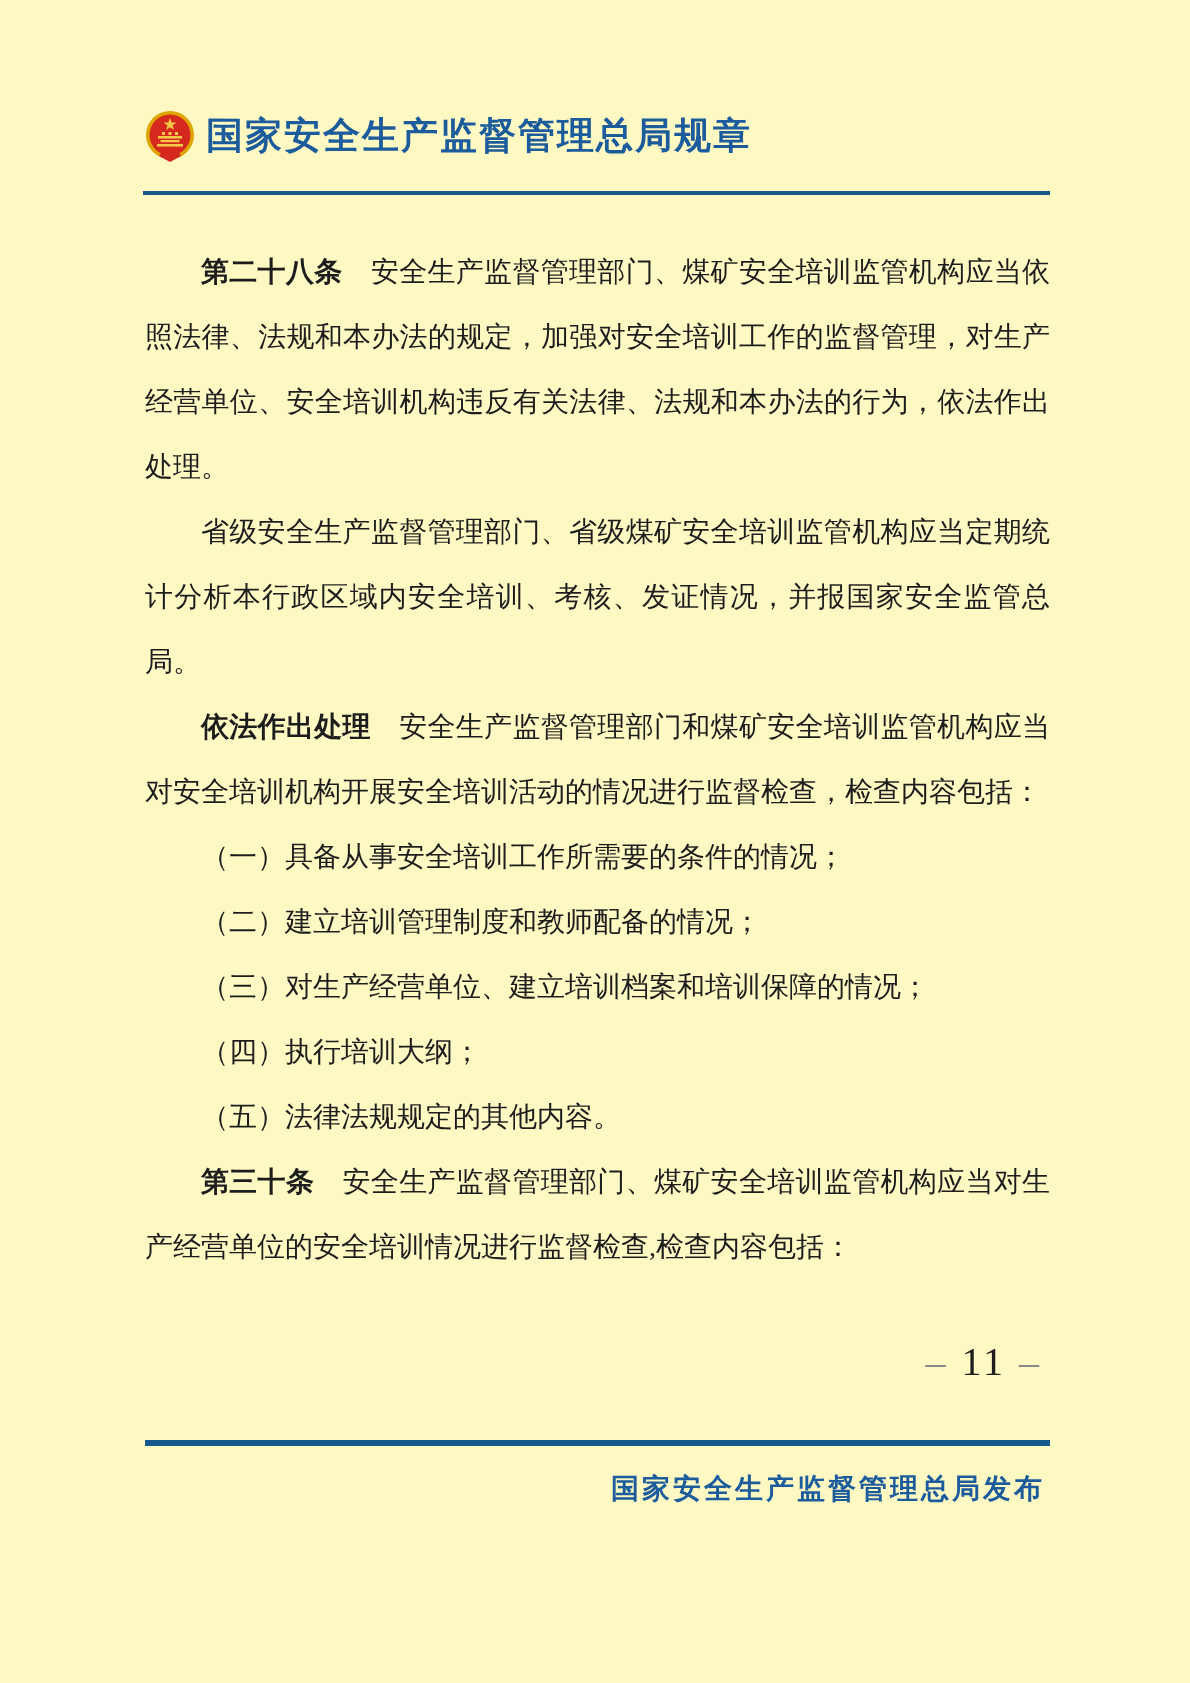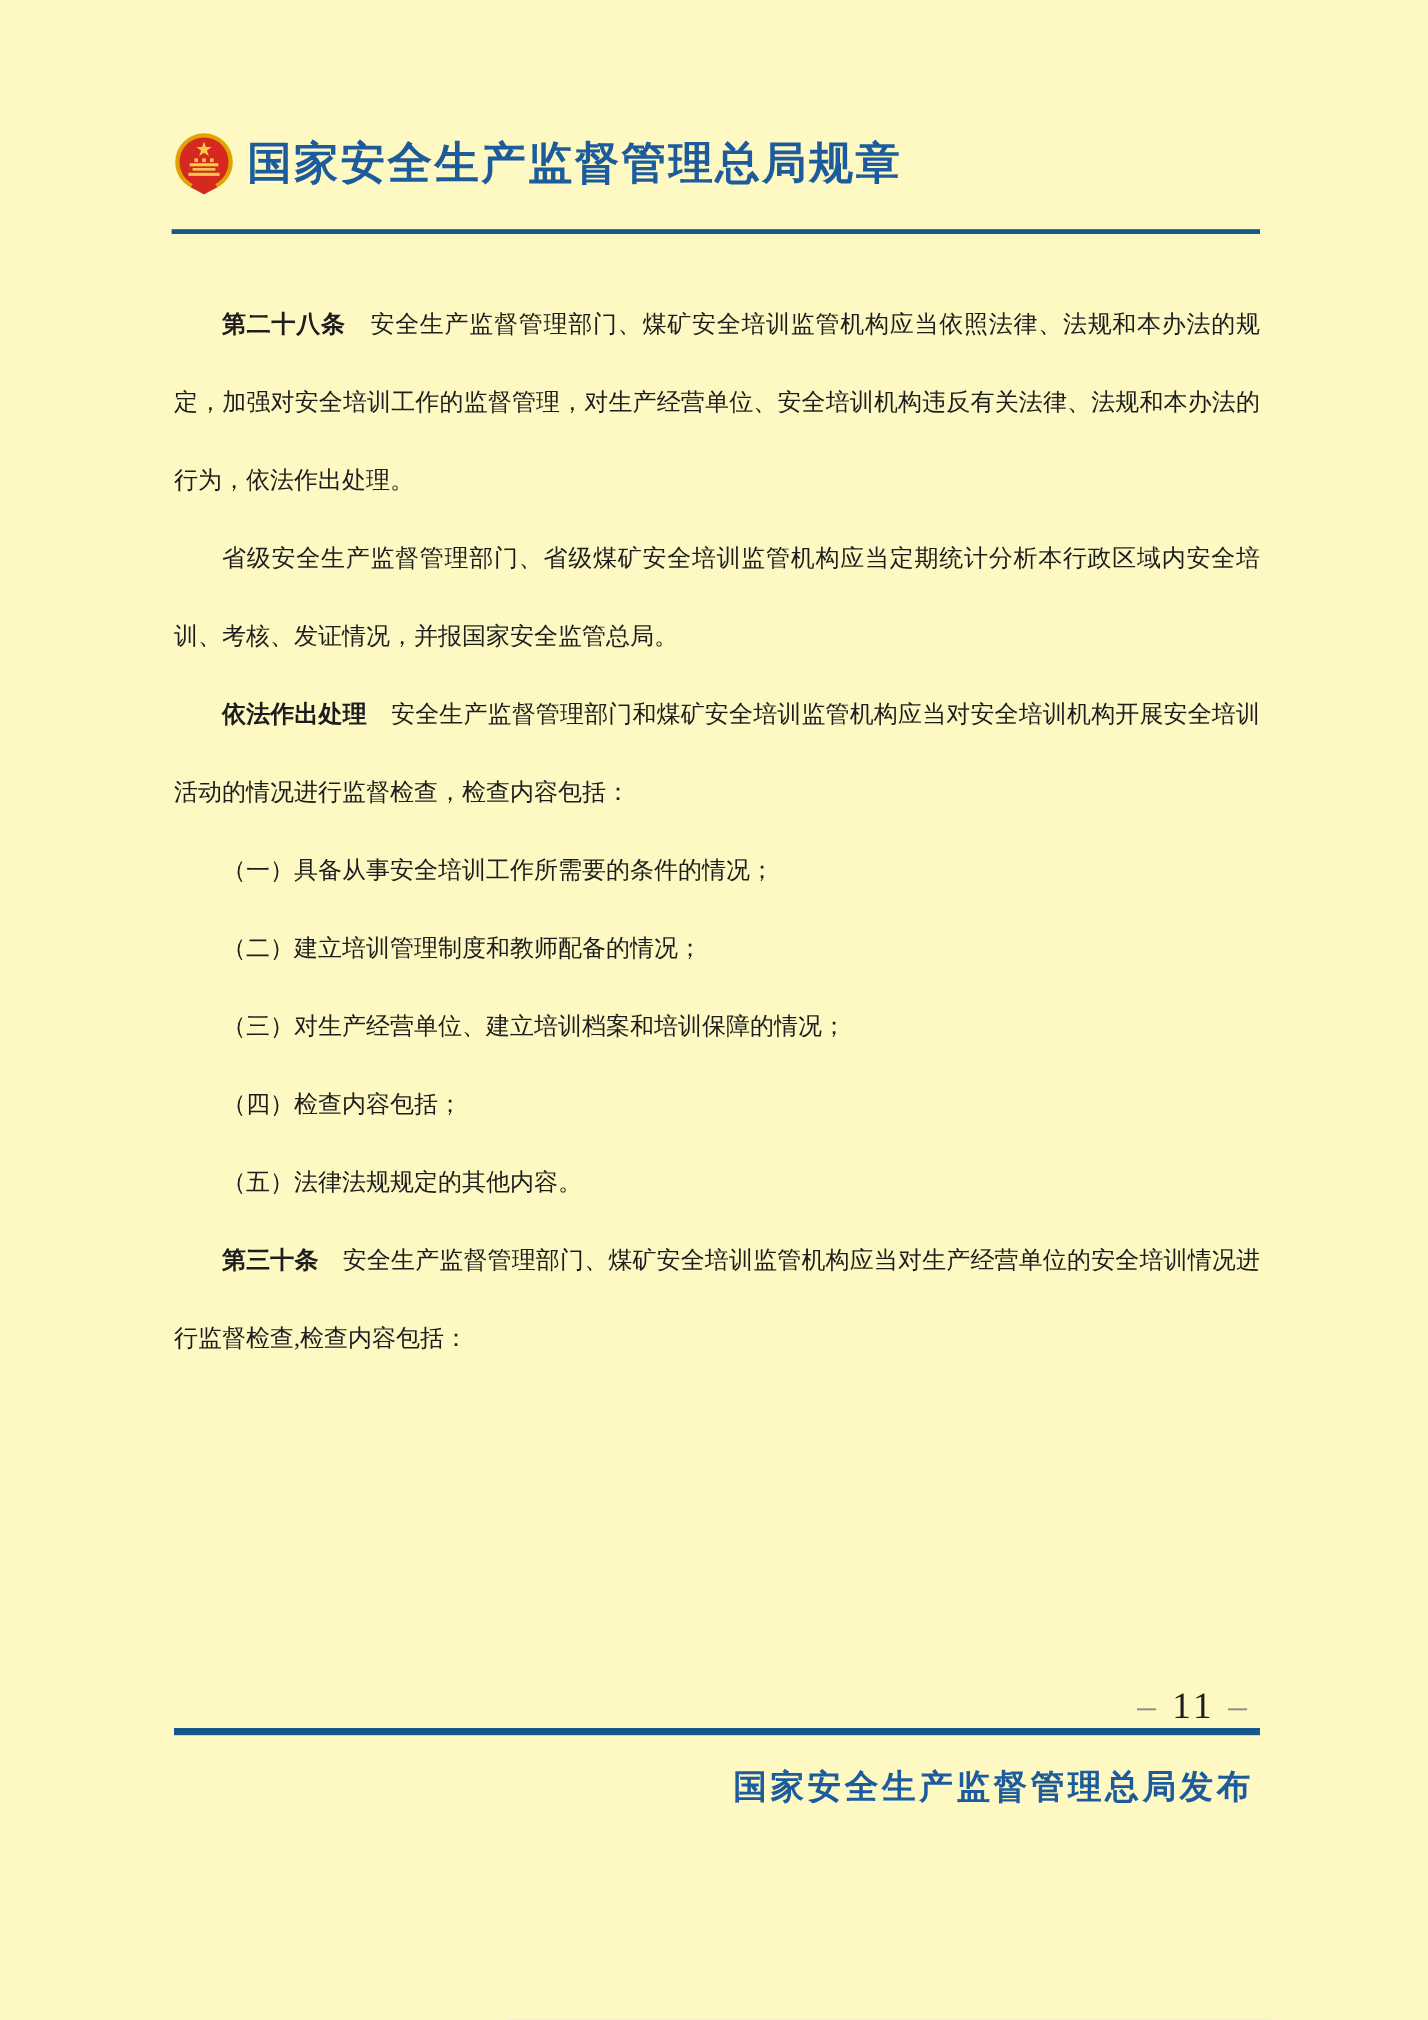--- a/index.html
+++ b/index.html
@@ -21,29 +21,29 @@
     font-size:37px;font-weight:bold;color:#1d5c9c;
     letter-spacing:2px;white-space:nowrap;
   }
   .header-rule{
     position:absolute;left:143px;right:140px;top:191px;height:4px;
     background:#17588c;
   }
   
   .doc-body{
     position:absolute;left:145px;top:239px;width:905px;
-    font-size:20px;line-height:65px;color:#1d1d1d;
+    font-size:28px;line-height:65px;color:#1d1d1d;
     text-align:justify;text-justify:inter-character;
   }
   .doc-body p{margin:0;text-indent:2em;}
   .lead{font-weight:bold;}
   
   .page-number{
-    position:absolute;top:1404px;right:148px;
-    font-size:31px;color:#1d1d1d;letter-spacing:3px;white-space:nowrap;
+    position:absolute;top:1338px;right:148px;
+    font-size:40px;color:#1d1d1d;letter-spacing:3px;white-space:nowrap;
   }
   .page-number .dash{color:#8a8a8a;}
   .footer-rule{
     position:absolute;left:145px;right:140px;top:1440px;height:6px;
     background:#17588c;
   }
   .footer-publisher{
     position:absolute;top:1470px;right:145px;
     font-size:28px;font-weight:bold;color:#1d5c9c;
     letter-spacing:3px;white-space:nowrap;
@@ -71,21 +71,21 @@
   </div>
   <div class="header-rule"></div>
 
   <div class="doc-body">
     <p><span class="lead">第二十八条　</span><span>安全生产监督管理部门、煤矿安全培训监管机构应当依照法律、法规和本办法的规定，加强对安全培训工作的监督管理，对生产经营单位、安全培训机构违反有关法律、法规和本办法的行为，依法作出处理。</span></p>
     <p><span class="lead"></span><span>省级安全生产监督管理部门、省级煤矿安全培训监管机构应当定期统计分析本行政区域内安全培训、考核、发证情况，并报国家安全监管总局。</span></p>
     <p><span class="lead">依法作出处理　</span><span>安全生产监督管理部门和煤矿安全培训监管机构应当对安全培训机构开展安全培训活动的情况进行监督检查，检查内容包括：</span></p>
     <p><span class="lead"></span><span>（一）具备从事安全培训工作所需要的条件的情况；</span></p>
     <p><span class="lead"></span><span>（二）建立培训管理制度和教师配备的情况；</span></p>
     <p><span class="lead"></span><span>（三）对生产经营单位、建立培训档案和培训保障的情况；</span></p>
-    <p><span class="lead"></span><span>（四）检查内容包括；</span></p>
+    <p><span class="lead"></span><span>（四）执行培训大纲；</span></p>
     <p><span class="lead"></span><span>（五）法律法规规定的其他内容。</span></p>
     <p><span class="lead">第三十条　</span><span>安全生产监督管理部门、煤矿安全培训监管机构应当对生产经营单位的安全培训情况进行监督检查,检查内容包括：</span></p>
   </div>
 
   <div class="page-number">
     <span class="dash">–</span>
     <span>11</span>
     <span class="dash">–</span>
   </div>
   <div class="footer-rule"></div>

